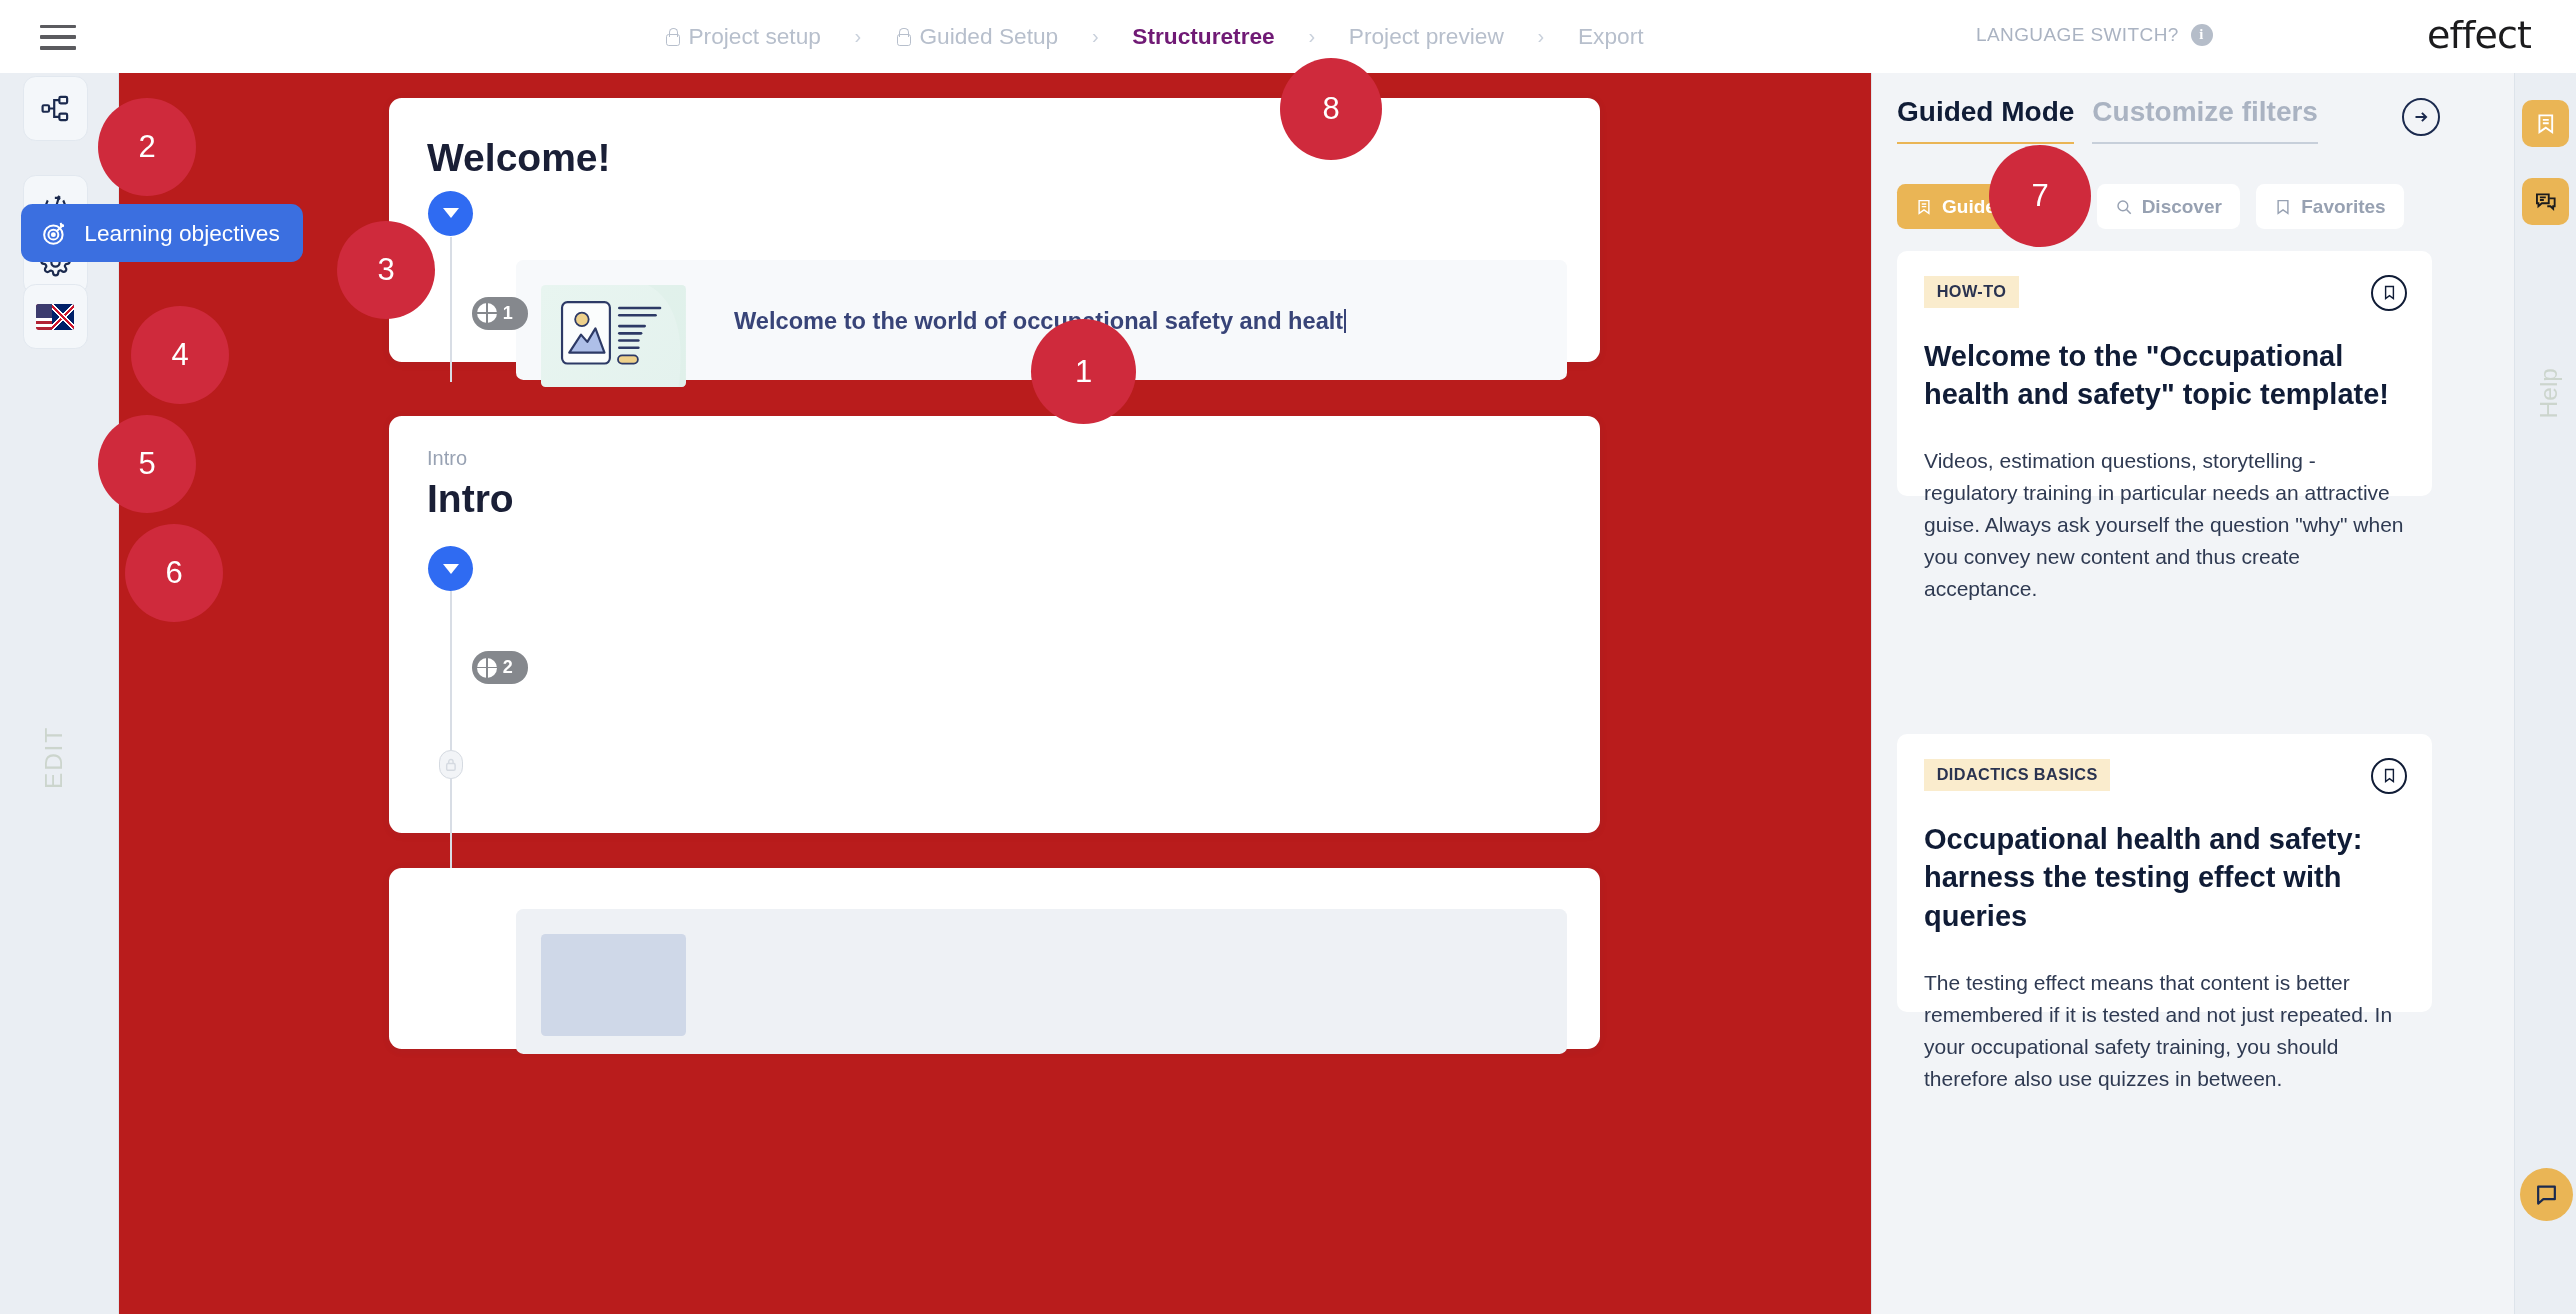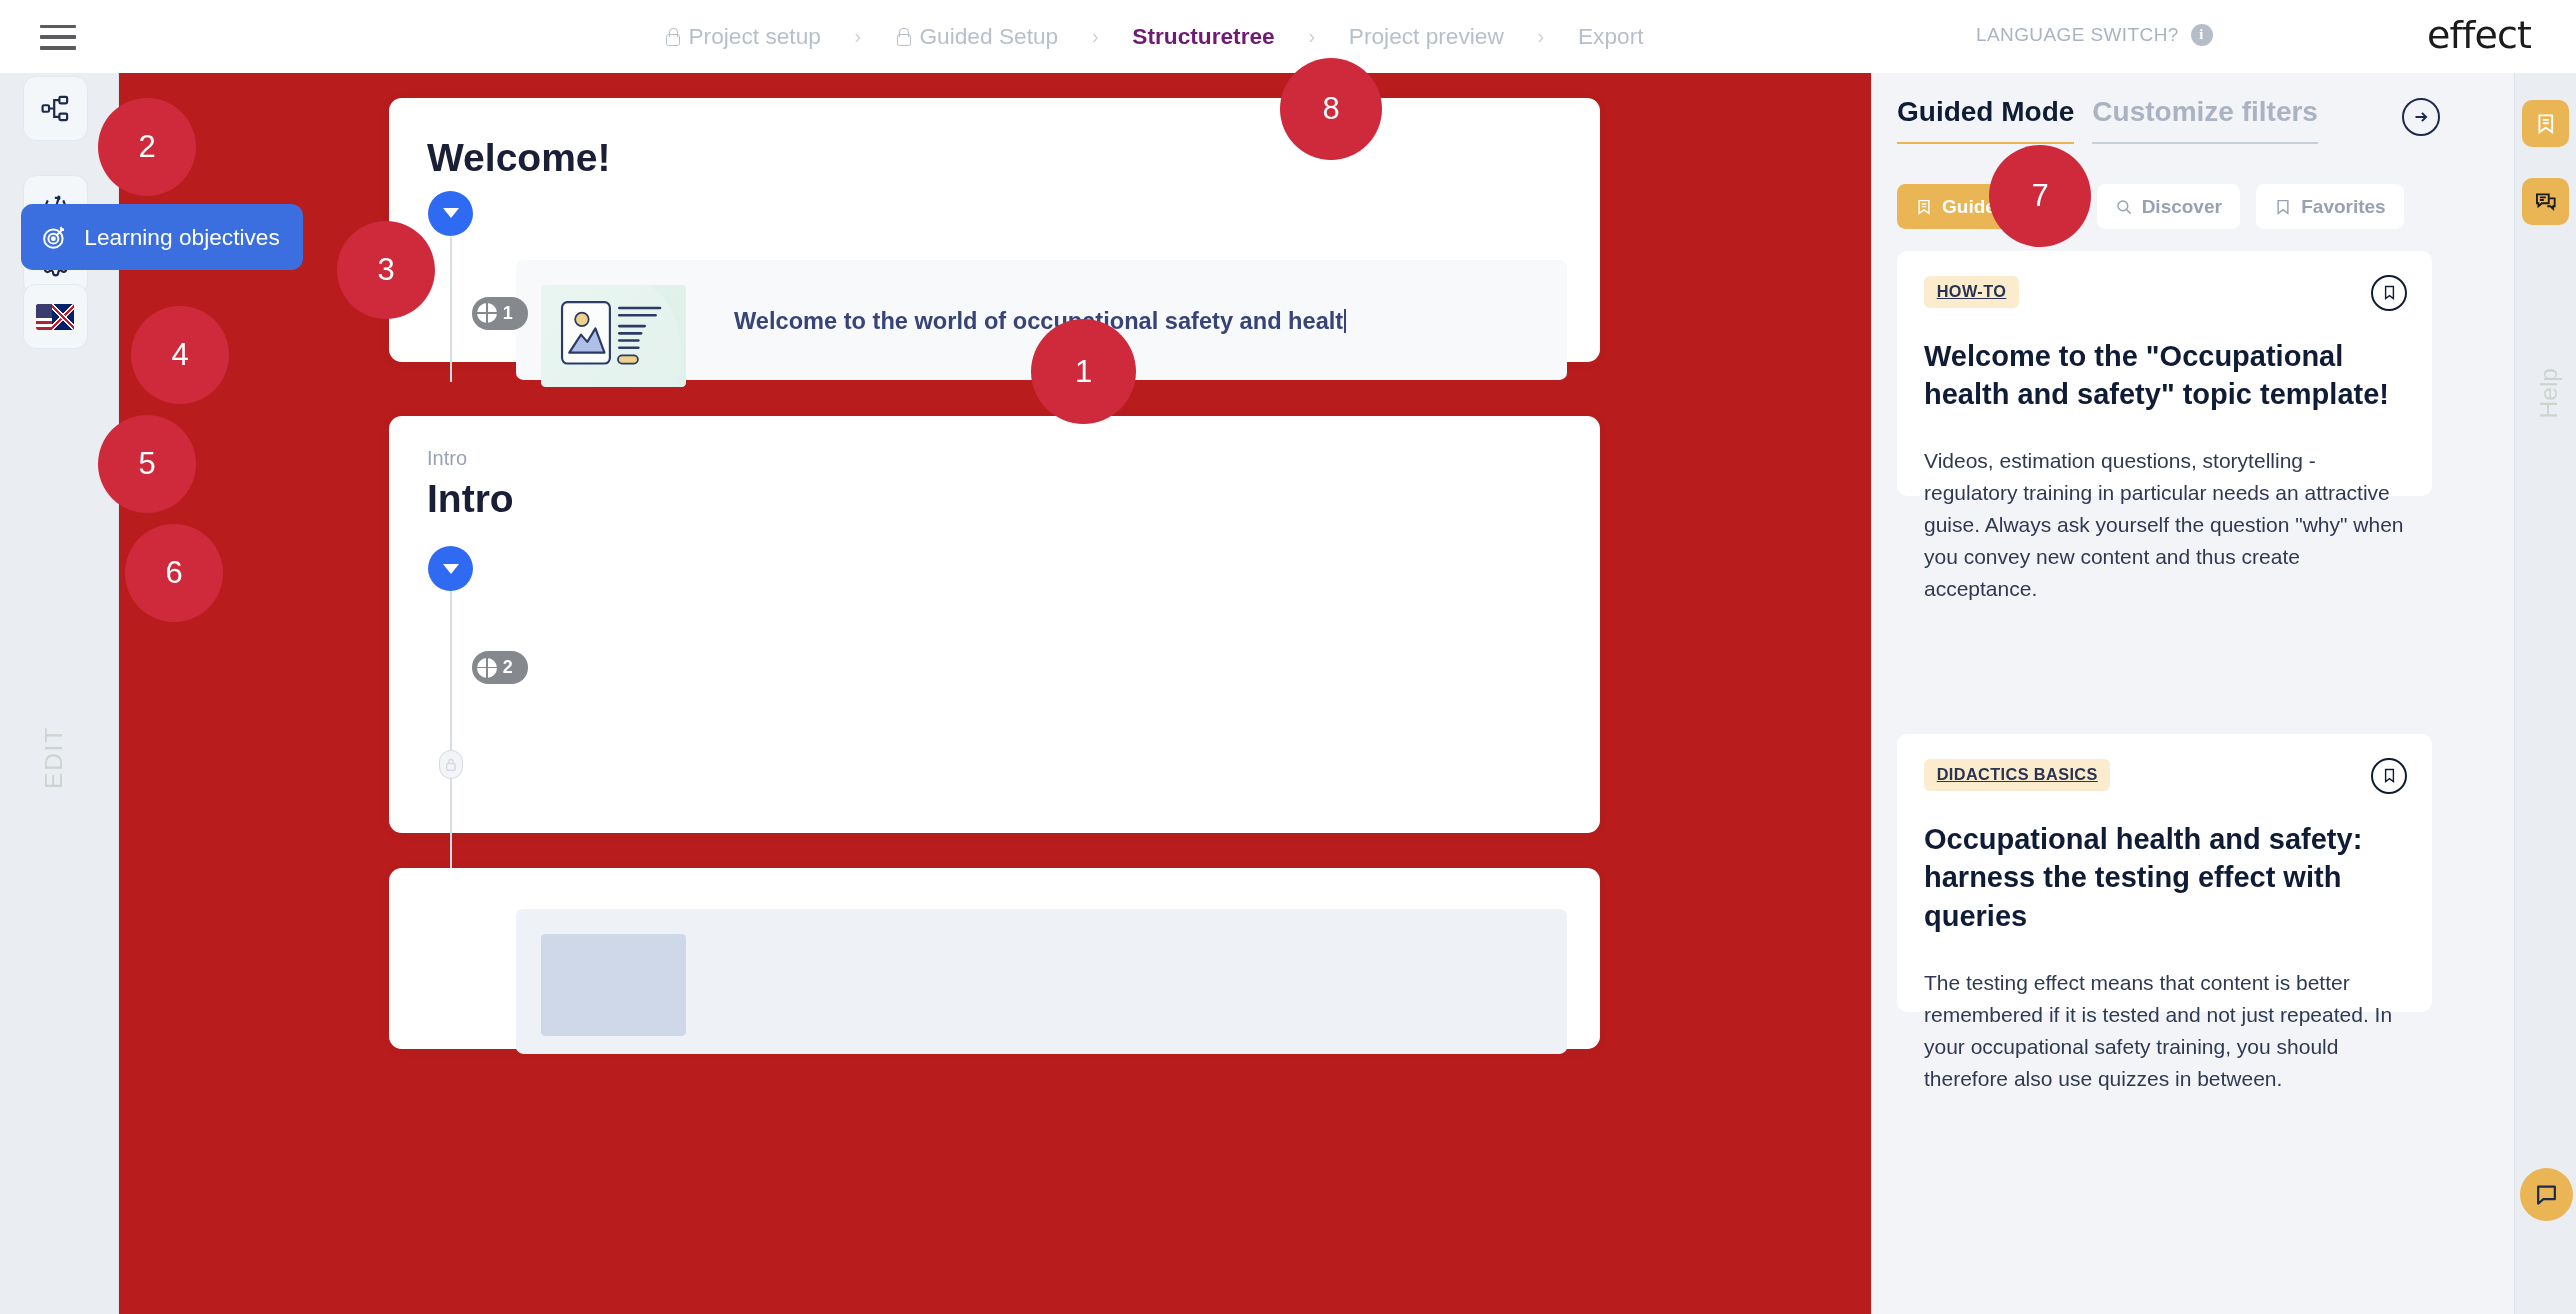--- a/index.html
+++ b/index.html
@@ -70,21 +70,21 @@
   }
   .rail-edit {
     position: absolute; left: 40px; top: 653px;
     color: #ccd5cd; font-size: 24.5px; letter-spacing: 1.8px;
     writing-mode: vertical-rl; transform: rotate(180deg);
     font-weight: 400;
   }
 
   .lo-btn {
     position: absolute; left: 21px; top: 204px;
-    height: 66px; padding: 0 23.6px 0 20px;
+    height: 58px; padding: 0 23.6px 0 20px;
     background: #3b6fe0; border-radius: 11.8px;
     display: flex; align-items: center; gap: 16.3px; cursor: pointer;
     z-index: 5;
   }
   .lo-btn .lbl { color: #fff; font-size: 22.7px; white-space: nowrap; }
 
   .flag {
     width: 38px; height: 26px; border-radius: 2.7px; overflow: hidden; position: relative;
     background: linear-gradient(to bottom, #b22234 0 11%, #fff 11% 22%, #b22234 22% 33%, #fff 33% 44%, #b22234 44% 55%, #fff 55% 66%, #b22234 66% 77%, #fff 77% 88%, #b22234 88% 100%);
   }
@@ -188,21 +188,21 @@
   }
   .seg-btn.active { background: #eab555; color: #fff; }
 
   .kb-card {
     position: absolute; left: 25px; width: 535px;
     background: #fff; border-radius: 10px; padding: 25px 27px 31px 27px;
   }
   .kb-tag {
     display: inline-block; background: #faeccd; color: #2a3350;
     font-size: 16.3px; font-weight: bold; letter-spacing: 0.4px;
-    padding: 6.3px 12.7px; border-radius: 6px; text-decoration: underline;
+    padding: 6.3px 12.7px; border-radius: 0;
   }
   .kb-bm {
     position: absolute; right: 25px; top: 23.6px;
     width: 36px; height: 36px; border: 2.3px solid #101c36; border-radius: 50%;
     display: flex; align-items: center; justify-content: center; cursor: pointer;
   }
   .kb-title { font-size: 29px; font-weight: bold; color: #101c36; line-height: 1.34; margin-top: 29px; }
   .kb-body { font-size: 21px; color: #2f3a52; line-height: 1.52; margin-top: 31px; }
 
   

